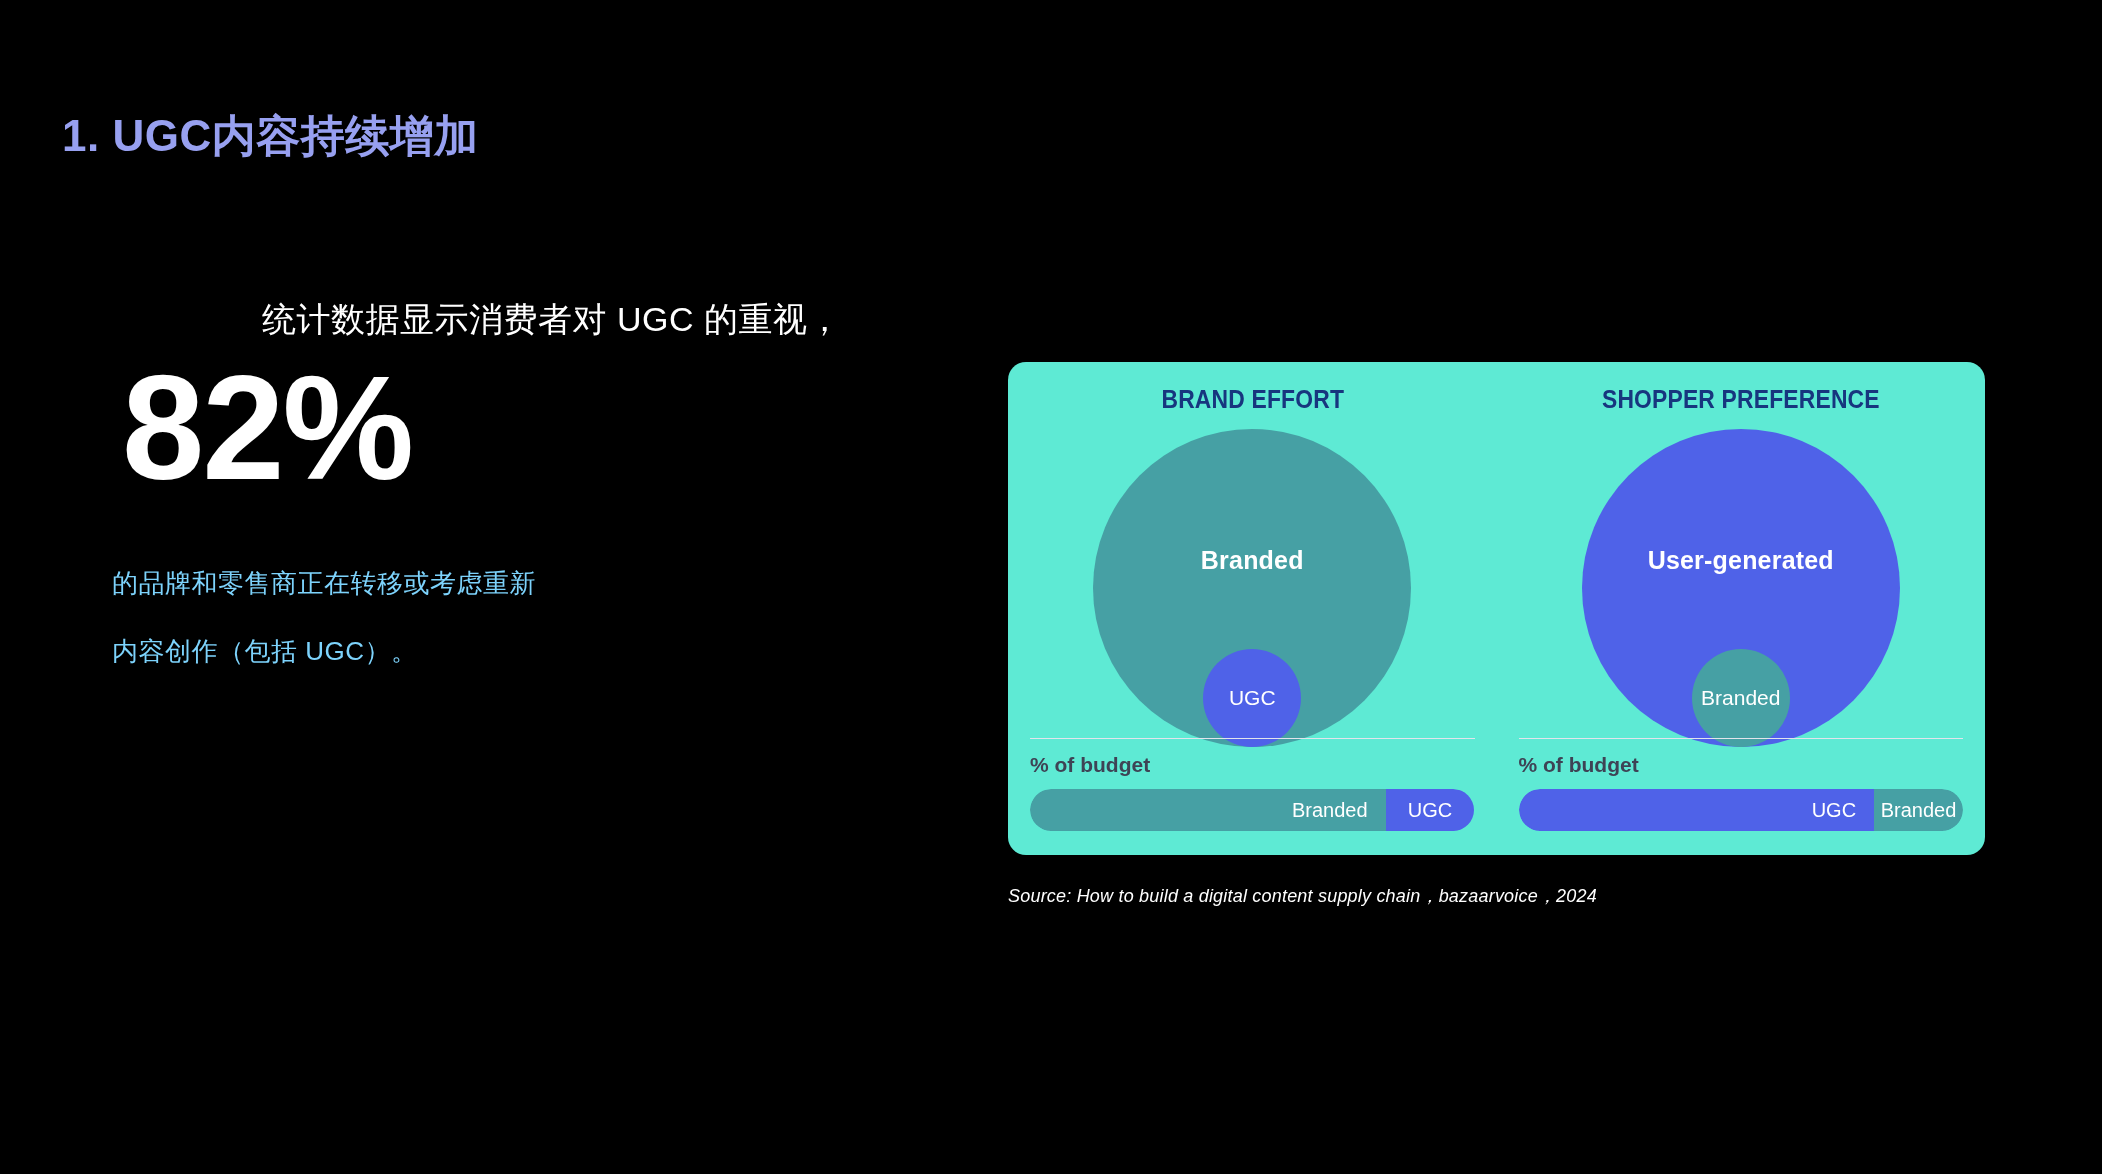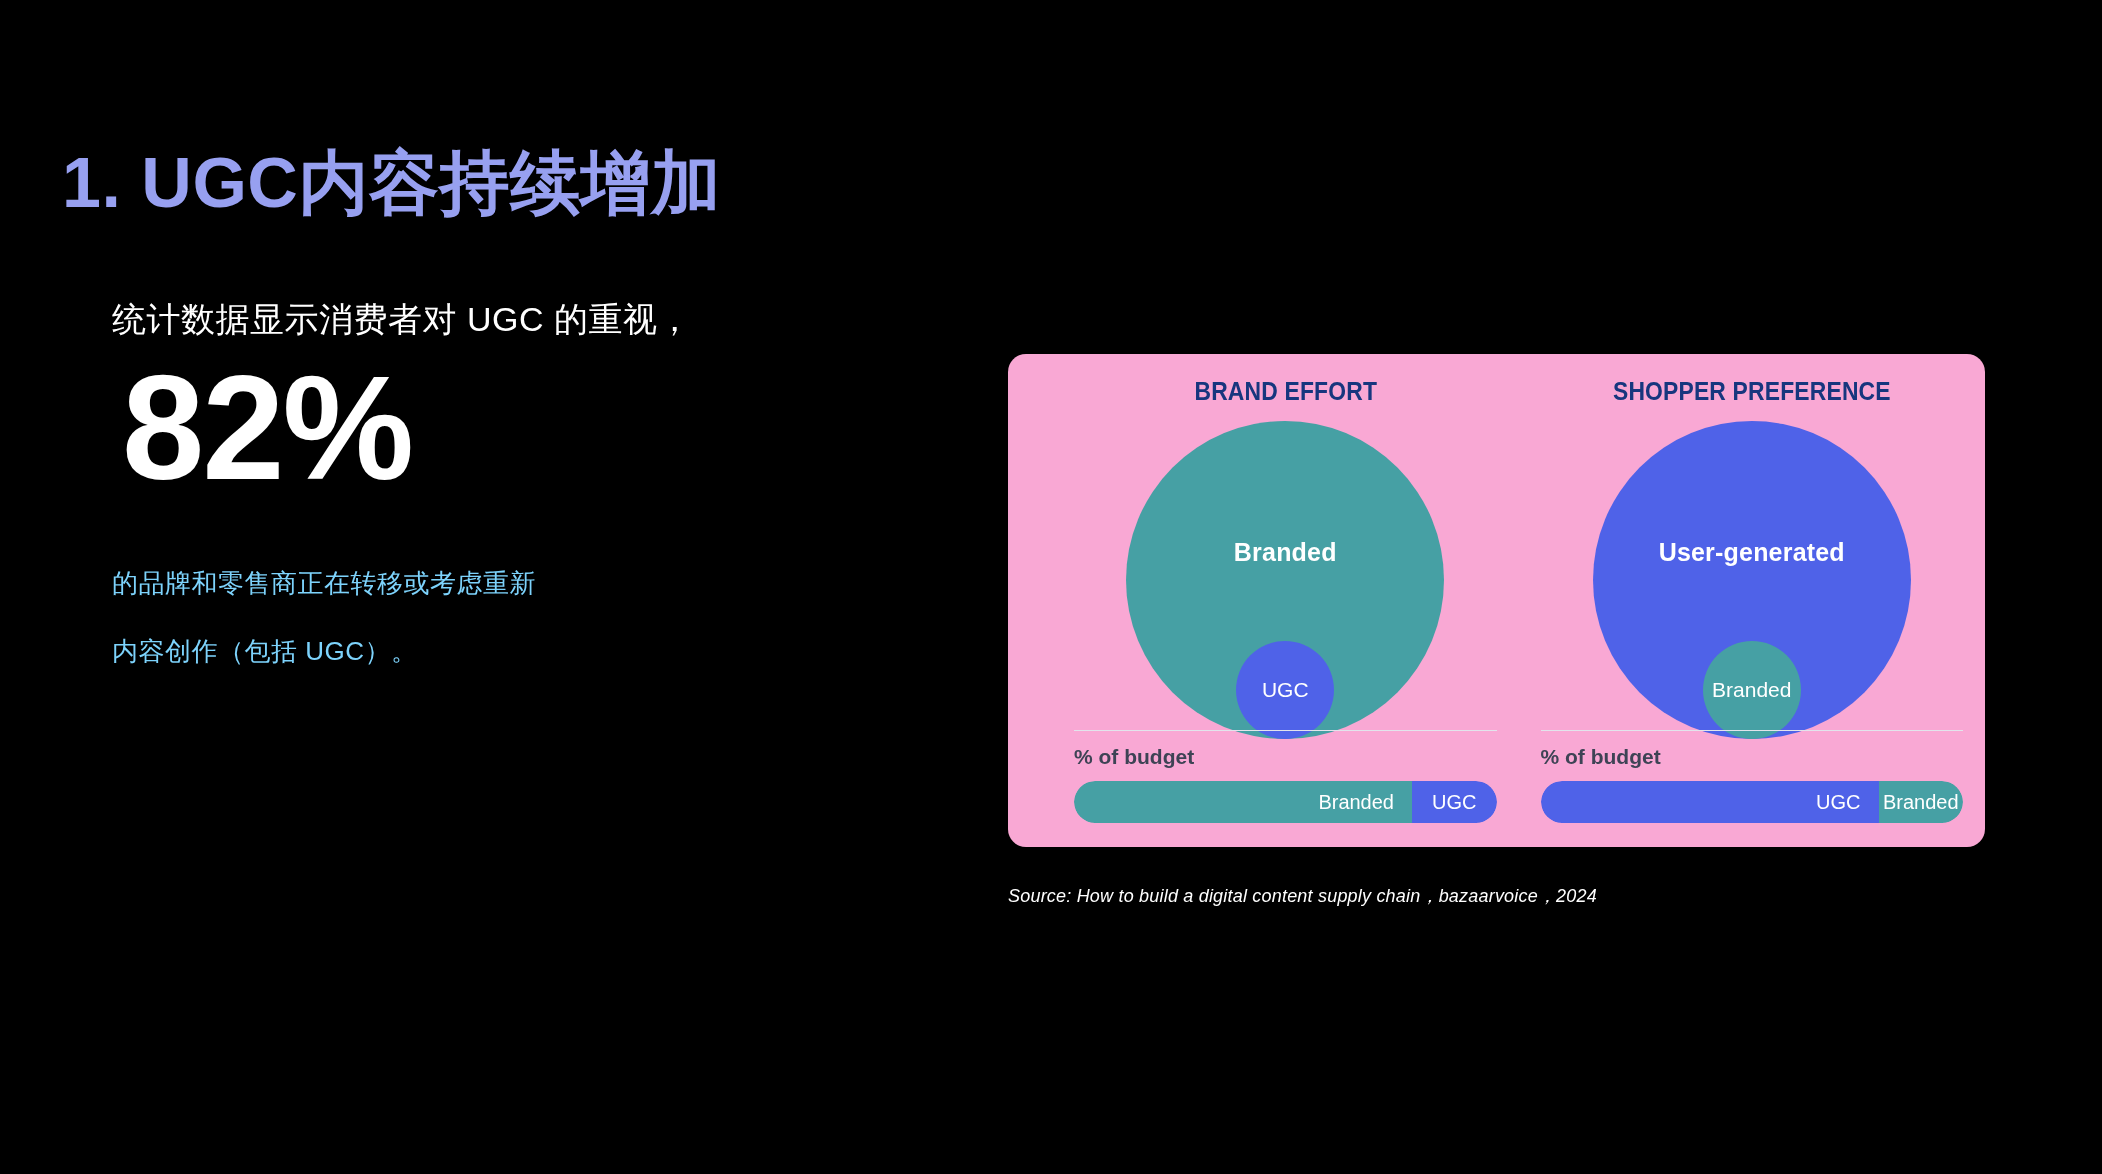--- a/index.html
+++ b/index.html
@@ -13,43 +13,43 @@
     position: relative;
     overflow: hidden;
     font-family: "Liberation Sans", sans-serif;
     -webkit-font-smoothing: antialiased;
   }
 
   
   .slide-title {
     position: absolute;
     left: 62px;
-    top: 90px;
-    font-size: 70px;
+    top: 78px;
+    font-size: 44px;
     font-weight: 700;
     letter-spacing: 0.5px;
     color: #97a0f0;
     white-space: nowrap;
   }
 
   
   .left-col {
     position: absolute;
     left: 112px;
     top: 285px;
     width: 730px;
   }
   .intro-para {
     font-size: 34px;
     line-height: 68px;
     color: #ffffff;
     font-weight: 400;
     letter-spacing: 0.5px;
   }
-  .intro-para .line { display: block; }
+  .intro-para .line { display: block; text-align: right; }
 
   .big-stat {
     margin-left: 10px;
     font-size: 148px;
     line-height: 150px;
     font-weight: 700;
     color: #ffffff;
     letter-spacing: -2px;
   }
 
@@ -60,27 +60,26 @@
     color: #7dd3fc;
     font-weight: 400;
     letter-spacing: 0.5px;
   }
   .outro-para .line { display: block; }
 
   
   .info-card {
     position: absolute;
     left: 1008px;
-    top: 354px;
+    top: 362px;
     width: 977px;
     height: 493px;
-    background: #f9a8d4;
+    background: #5eead4;
     border-radius: 18px;
     box-sizing: border-box;
-    padding-left: 44px;
   }
   .panels {
     display: flex;
     width: 100%;
     height: 100%;
   }
   .panel {
     flex: 1 1 50%;
     position: relative;
     display: flex;

